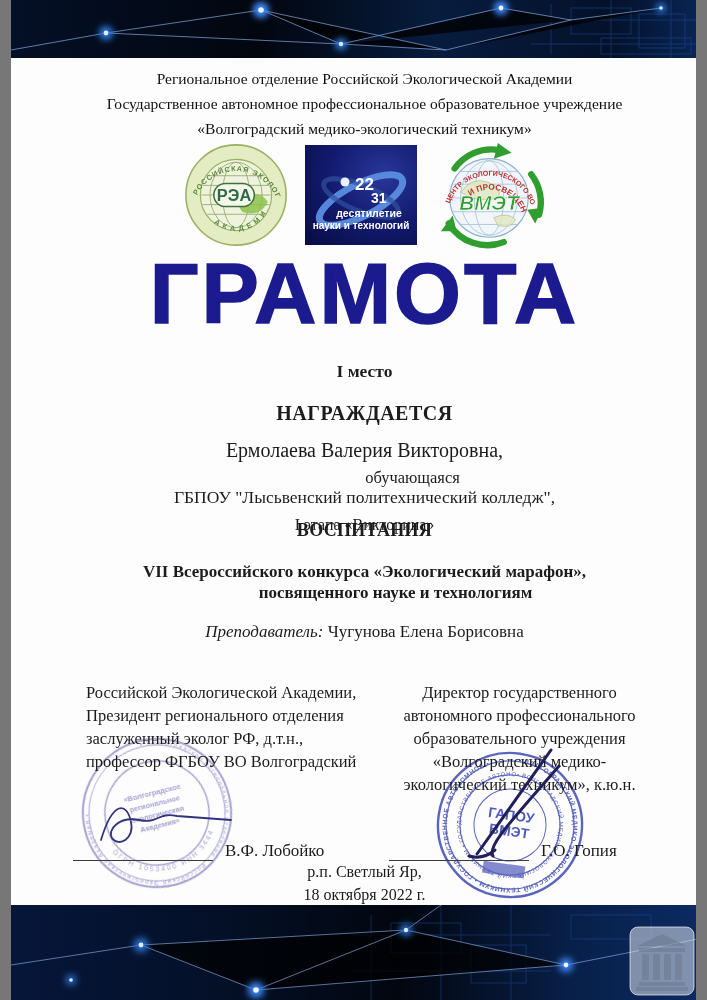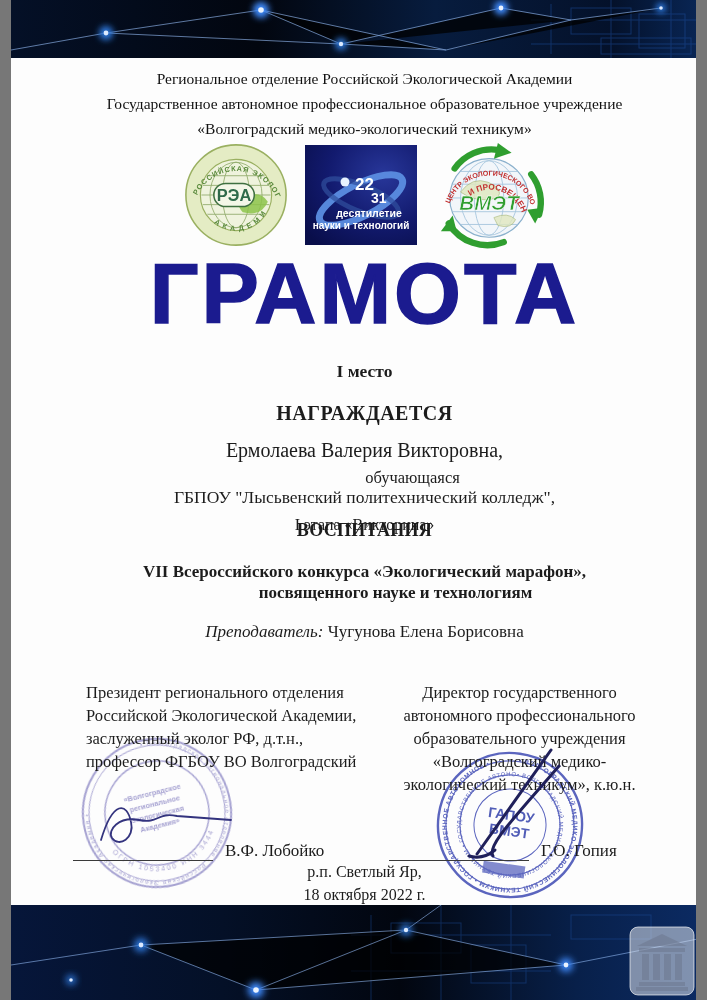--- a/index.html
+++ b/index.html
@@ -203,22 +203,22 @@
   <div class="centered result-l1">I этапа «Викторина»</div>
   <div class="centered result-l2">VII Всероссийского конкурса «Экологический марафон»,</div>
   <div class="centered result-l3">посвященного науке и технологиям</div>
 
   <div class="centered teacher-line">
     <span class="lbl">Преподаватель:</span>
     <span>Чугунова Елена Борисовна</span>
   </div>
 
   <div class="sign-col left">
+    <div>Российской Экологической Академии,</div>
     <div>Президент регионального отделения</div>
-    <div>Российской Экологической Академии,</div>
     <div>заслуженный эколог РФ, д.т.н.,</div>
     <div>профессор ФГБОУ ВО Волгоградский</div>
   </div>
   <div class="sign-col right">
     <div>Директор государственного</div>
     <div>автономного профессионального</div>
     <div>образовательного учреждения</div>
     <div>«Волгоградский медико-</div>
     <div>экологический техникум», к.ю.н.</div>
   </div>

